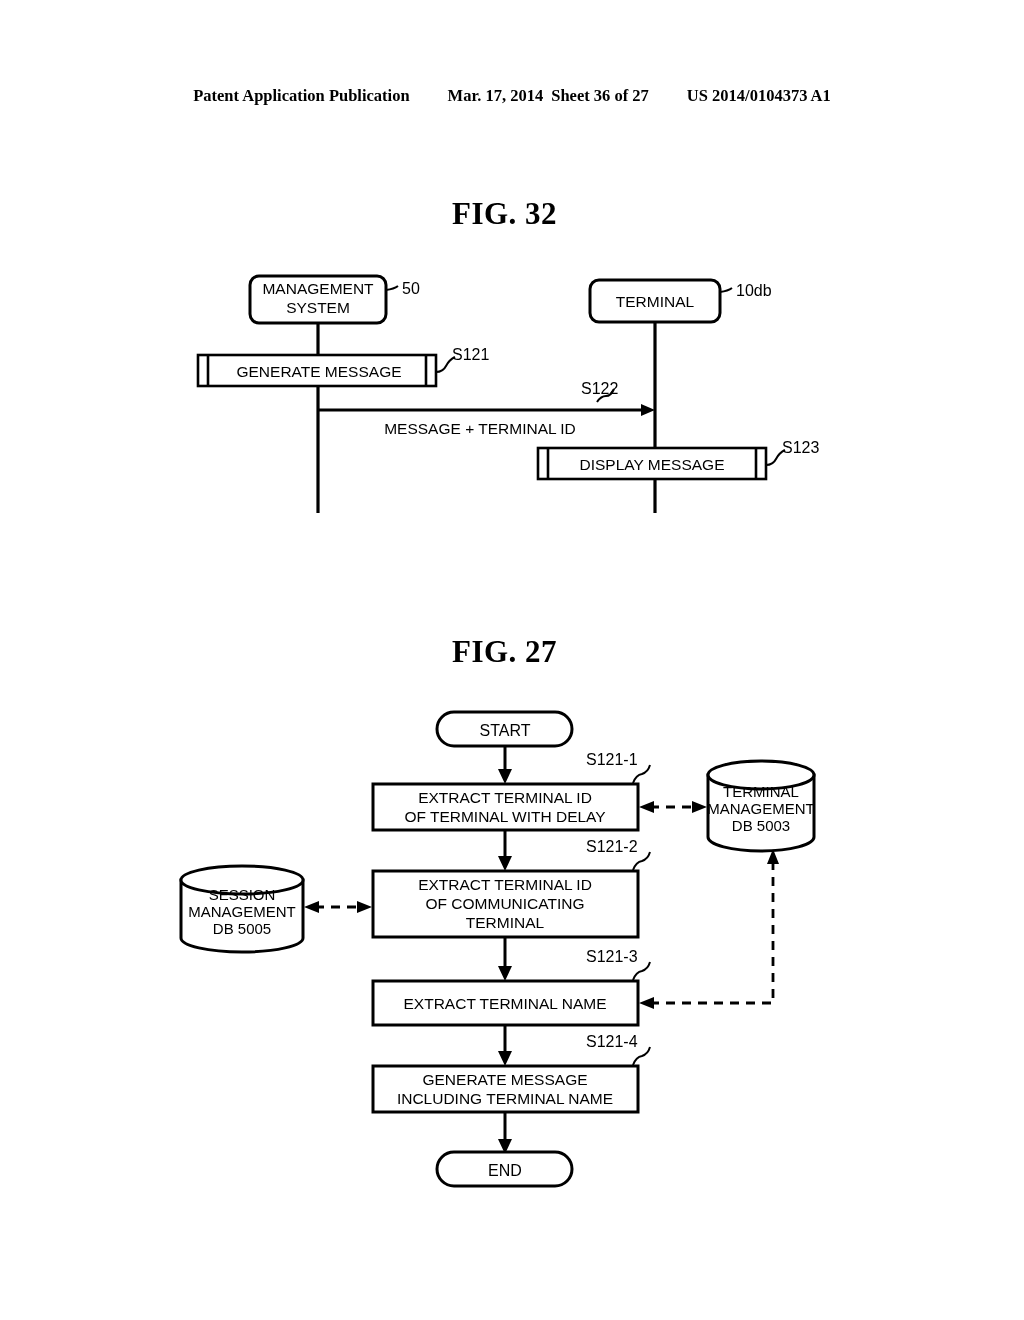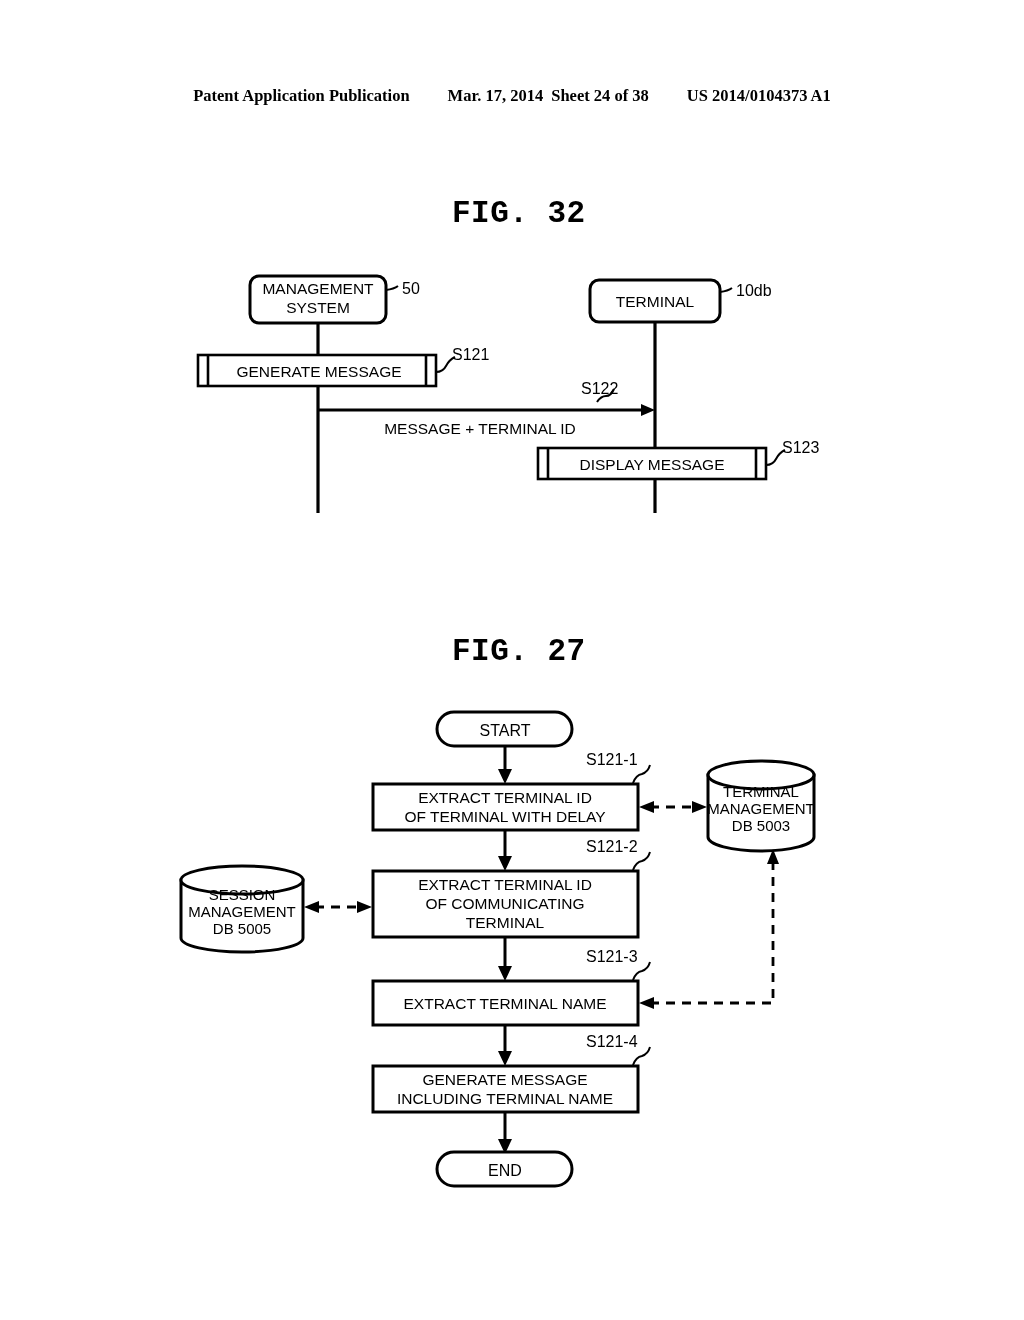--- a/index.html
+++ b/index.html
@@ -35,21 +35,21 @@
     letter-spacing: 0px;
     white-space: pre;
   }
   #header .seg-pub   { margin-right: 38px; }
   #header .seg-date  { margin-right: 8px; }
   #header .seg-sheet { margin-right: 38px; }
 
   
   .fig-title {
     position: absolute;
-    font-family: Liberation Mono, monospace;
+    font-family: Liberation Serif, serif;
     font-size: 31px;
     font-weight: bold;
     letter-spacing: 0.5px;
     white-space: nowrap;
   }
 
   
   .draw {
     position: absolute;
     left: 0;
@@ -66,21 +66,21 @@
   .fillw { fill: #ffffff; }
 </style>
 </head>
 <body>
 
 <div id="page">
 
   <div id="header">
     <span class="seg-pub">Patent Application Publication</span>
     <span class="seg-date">Mar. 17, 2014</span>
-    <span class="seg-sheet">Sheet 24 of 38</span>
+    <span class="seg-sheet">Sheet 36 of 27</span>
     <span class="seg-num">US 2014/0104373 A1</span>
   </div>
 
   <div class="fig-title" style="left:452px; top:196px;">FIG. 32</div>
 
   <svg class="draw" width="1024" height="1320" style="pointer-events:none;">
 
     <g>
       <rect x="250" y="276" width="136" height="47" rx="9" ry="9" class="ln fillw" stroke-width="3"></rect>
       <text x="318" y="294" text-anchor="middle" font-size="15.5">MANAGEMENT</text>

